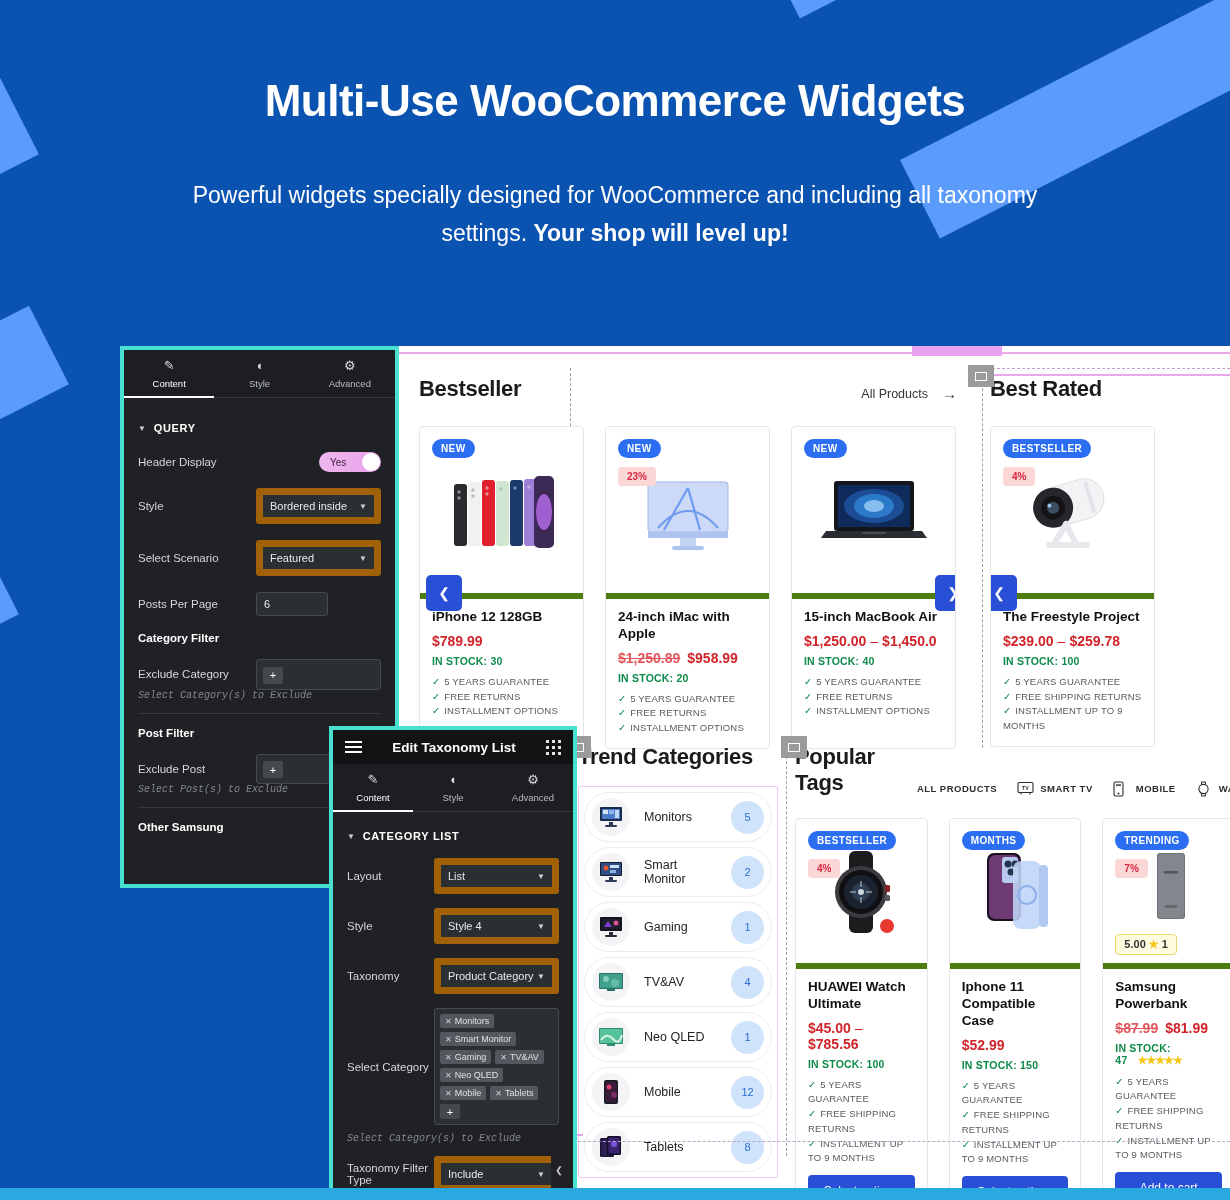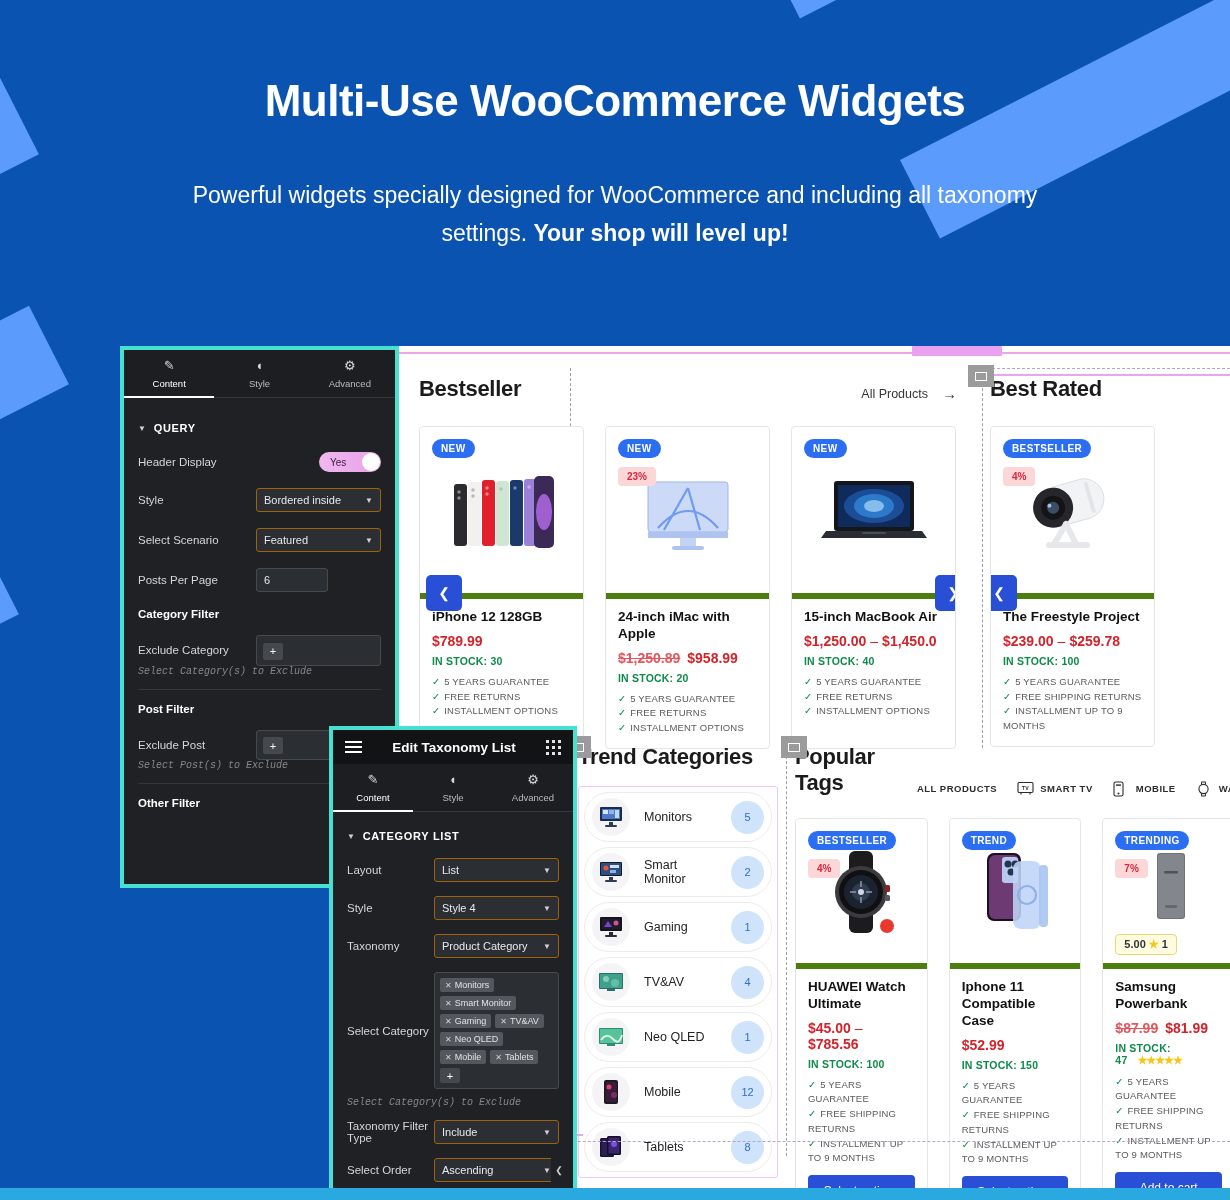--- a/index.html
+++ b/index.html
@@ -155,21 +155,21 @@
   .sect-title {
     color:#fff; font-size:11px; font-weight:bold; letter-spacing:.7px;
     margin:10px 0 18px; display:flex; align-items:center; gap:7px;
   }
   .caret { font-size:8px; color:#cfcfcf; }
 
   .field { display:flex; align-items:center; margin-bottom:16px; }
   .field label { flex:1; color:#d4d6d9; font-size:11.5px; }
   .field .ctrl { width:125px; }
   .sel {
-    width:125px; background:#2b2e32; border:1px solid #a16207; border-radius:3px;
+    width:125px; background:#2b2e32; border:7px solid #a16207; border-radius:3px;
     color:#e7e9eb; font-size:11px; padding:5px 7px; display:flex;
     align-items:center; justify-content:space-between; cursor:pointer;
   }
   .sel .cv { font-size:8px; color:#cfd1d4; }
   .num {
     width:72px; background:#2b2e32; border:1px solid #46494e; border-radius:3px;
     color:#e7e9eb; font-size:11px; padding:5px 7px;
   }
   .toggle {
     width:62px; height:20px; border-radius:11px;
@@ -593,21 +593,21 @@
             <li>5 YEARS GUARANTEE</li>
             <li>FREE SHIPPING RETURNS</li>
             <li>INSTALLMENT UP TO 9 MONTHS</li>
           </ul>
           <button class="btn-cart">Select options</button>
         </div>
       </div>
 
       <div class="card" style="width:133px;">
         <div class="card-media" style="height:150px;">
-          <div class="badge">TREND</div>
+          <div class="badge">MONTHS</div>
           <div class="prod-img">
             <svg width="80" height="96" viewBox="0 0 80 96" aria-hidden="true">
               <rect x="12" y="10" width="34" height="68" rx="7" fill="#1a1020"></rect>
               <rect x="14" y="12" width="30" height="64" rx="6" fill="#6d3a74"></rect>
               <rect x="27" y="14" width="16" height="26" rx="3" fill="#b8c9f0"></rect>
               <circle cx="33" cy="21" r="3.5" fill="#23364f"></circle>
                 <circle cx="40" cy="21" r="3.5" fill="#23364f"></circle>
                 <circle cx="36" cy="29" r="3.5" fill="#23364f"></circle>
               <rect x="38" y="18" width="28" height="68" rx="8" fill="#bfd4f7" opacity="0.88"></rect>
               <circle cx="52" cy="52" r="9" fill="none" stroke="#8fb0e8" stroke-width="2.2"></circle>
@@ -758,21 +758,21 @@
     <div class="field" style="margin-bottom:8px;">
       <label>Exclude Post</label>
       <div class="plusbox">
         <span class="plus-btn">+</span>
       </div>
     </div>
     <div class="hint">Select Post(s) to Exclude</div>
 
     <div class="divider"></div>
 
-    <div class="group-label">Other Filter</div>
+    <div class="group-label">Other Samsung</div>
   </div>
 </div>
 
 <div class="panel" style="left:329px; top:726px; width:248px; height:474px;">
   <div class="panel-head">
     <div class="hamburger">
         <span></span>
         <span></span>
         <span></span>
       </div>

